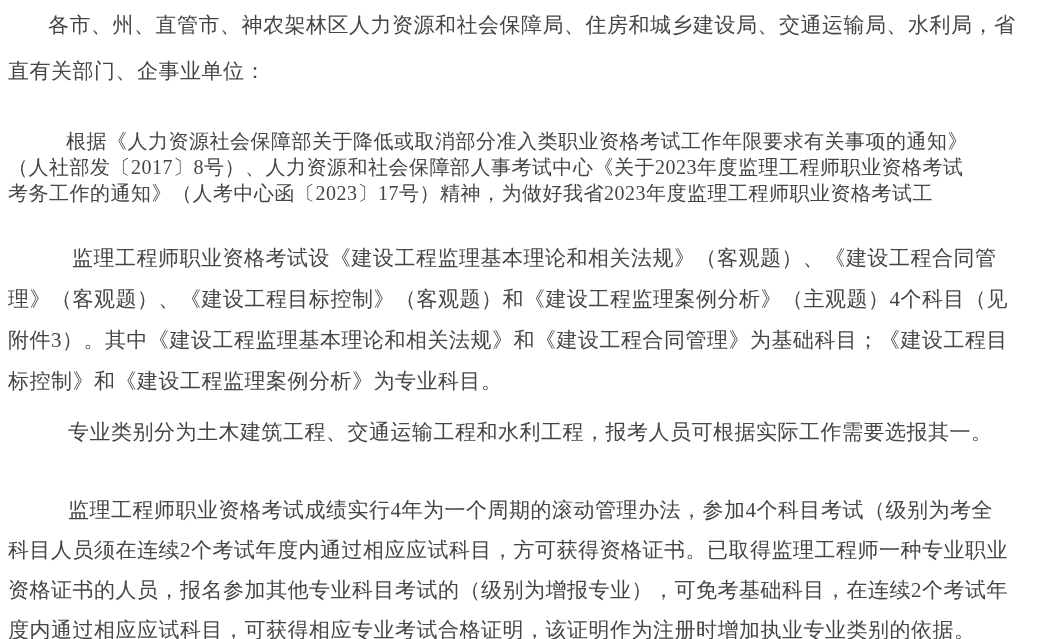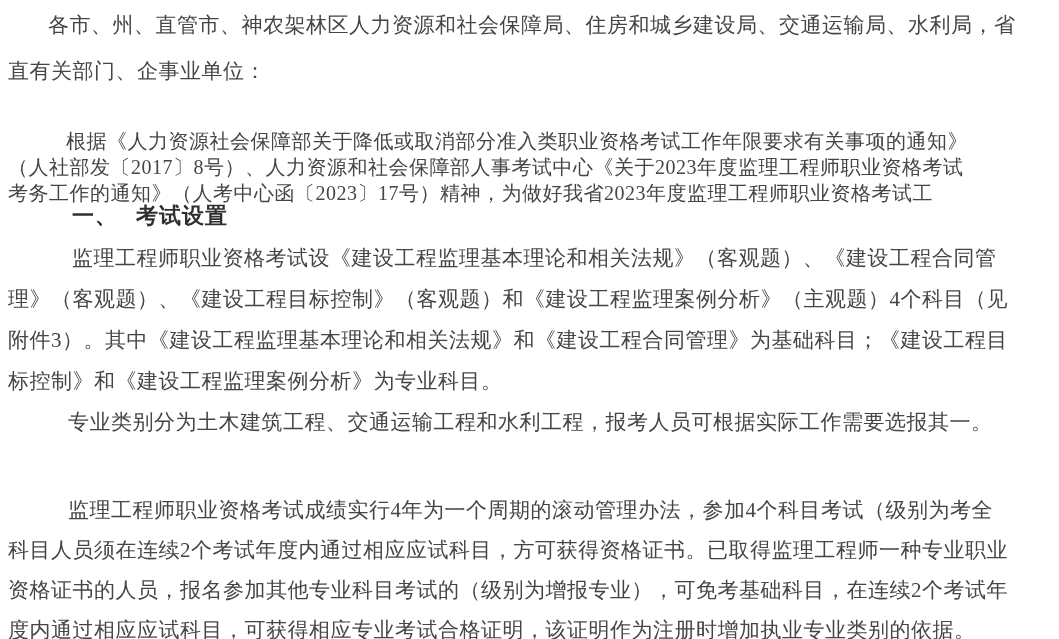--- a/index.html
+++ b/index.html
@@ -42,44 +42,41 @@
     line-height: 32px;
     color: #2f2f2f;
     letter-spacing: 1px;
   }
   .heading .h-num { margin-right: 18px; }
   
   .p3 { top: 238px; font-size: 21px; line-height: 41px; }
   .p3 .first { text-indent: 64px; font-family: Liberation Serif, serif; }
   
   .p4 { top: 402px; font-size: 21px; line-height: 40px; }
-  .p4 .first { text-indent: 60px; }
+  .p4 .first { text-indent: 60px; margin-top: 10px; }
   
   .p5 { top: 442px; font-size: 21px; line-height: 40px; }
   .p5 .first { text-indent: 60px; margin-top: 48px; }
 </style>
 </head>
 <body>
 
 <div class="doc">
 
   <div class="para p1">
     <div class="line first">各市、州、直管市、神农架林区人力资源和社会保障局、住房和城乡建设局、交通运输局、水利局，省</div>
     <div class="line">直有关部门、企事业单位：</div>
   </div>
 
   <div class="para p2">
     <div class="line first">根据《人力资源社会保障部关于降低或取消部分准入类职业资格考试工作年限要求有关事项的通知》</div>
     <div class="line">（人社部发〔2017〕8号）、人力资源和社会保障部人事考试中心《关于2023年度监理工程师职业资格考试</div>
     <div class="line">考务工作的通知》（人考中心函〔2023〕17号）精神，为做好我省2023年度监理工程师职业资格考试工</div>
   </div>
 
-  <div class="heading">
-    <span class="h-num">一、</span><span class="h-title">考试设置</span>
-  </div>
 
   <div class="para p3">
     <div class="line first">监理工程师职业资格考试设《建设工程监理基本理论和相关法规》（客观题）、《建设工程合同管</div>
     <div class="line">理》（客观题）、《建设工程目标控制》（客观题）和《建设工程监理案例分析》（主观题）4个科目（见</div>
     <div class="line">附件3）。其中《建设工程监理基本理论和相关法规》和《建设工程合同管理》为基础科目；《建设工程目</div>
     <div class="line">标控制》和《建设工程监理案例分析》为专业科目。</div>
   </div>
 
   <div class="para p4">
     <div class="line first">专业类别分为土木建筑工程、交通运输工程和水利工程，报考人员可根据实际工作需要选报其一。</div>

